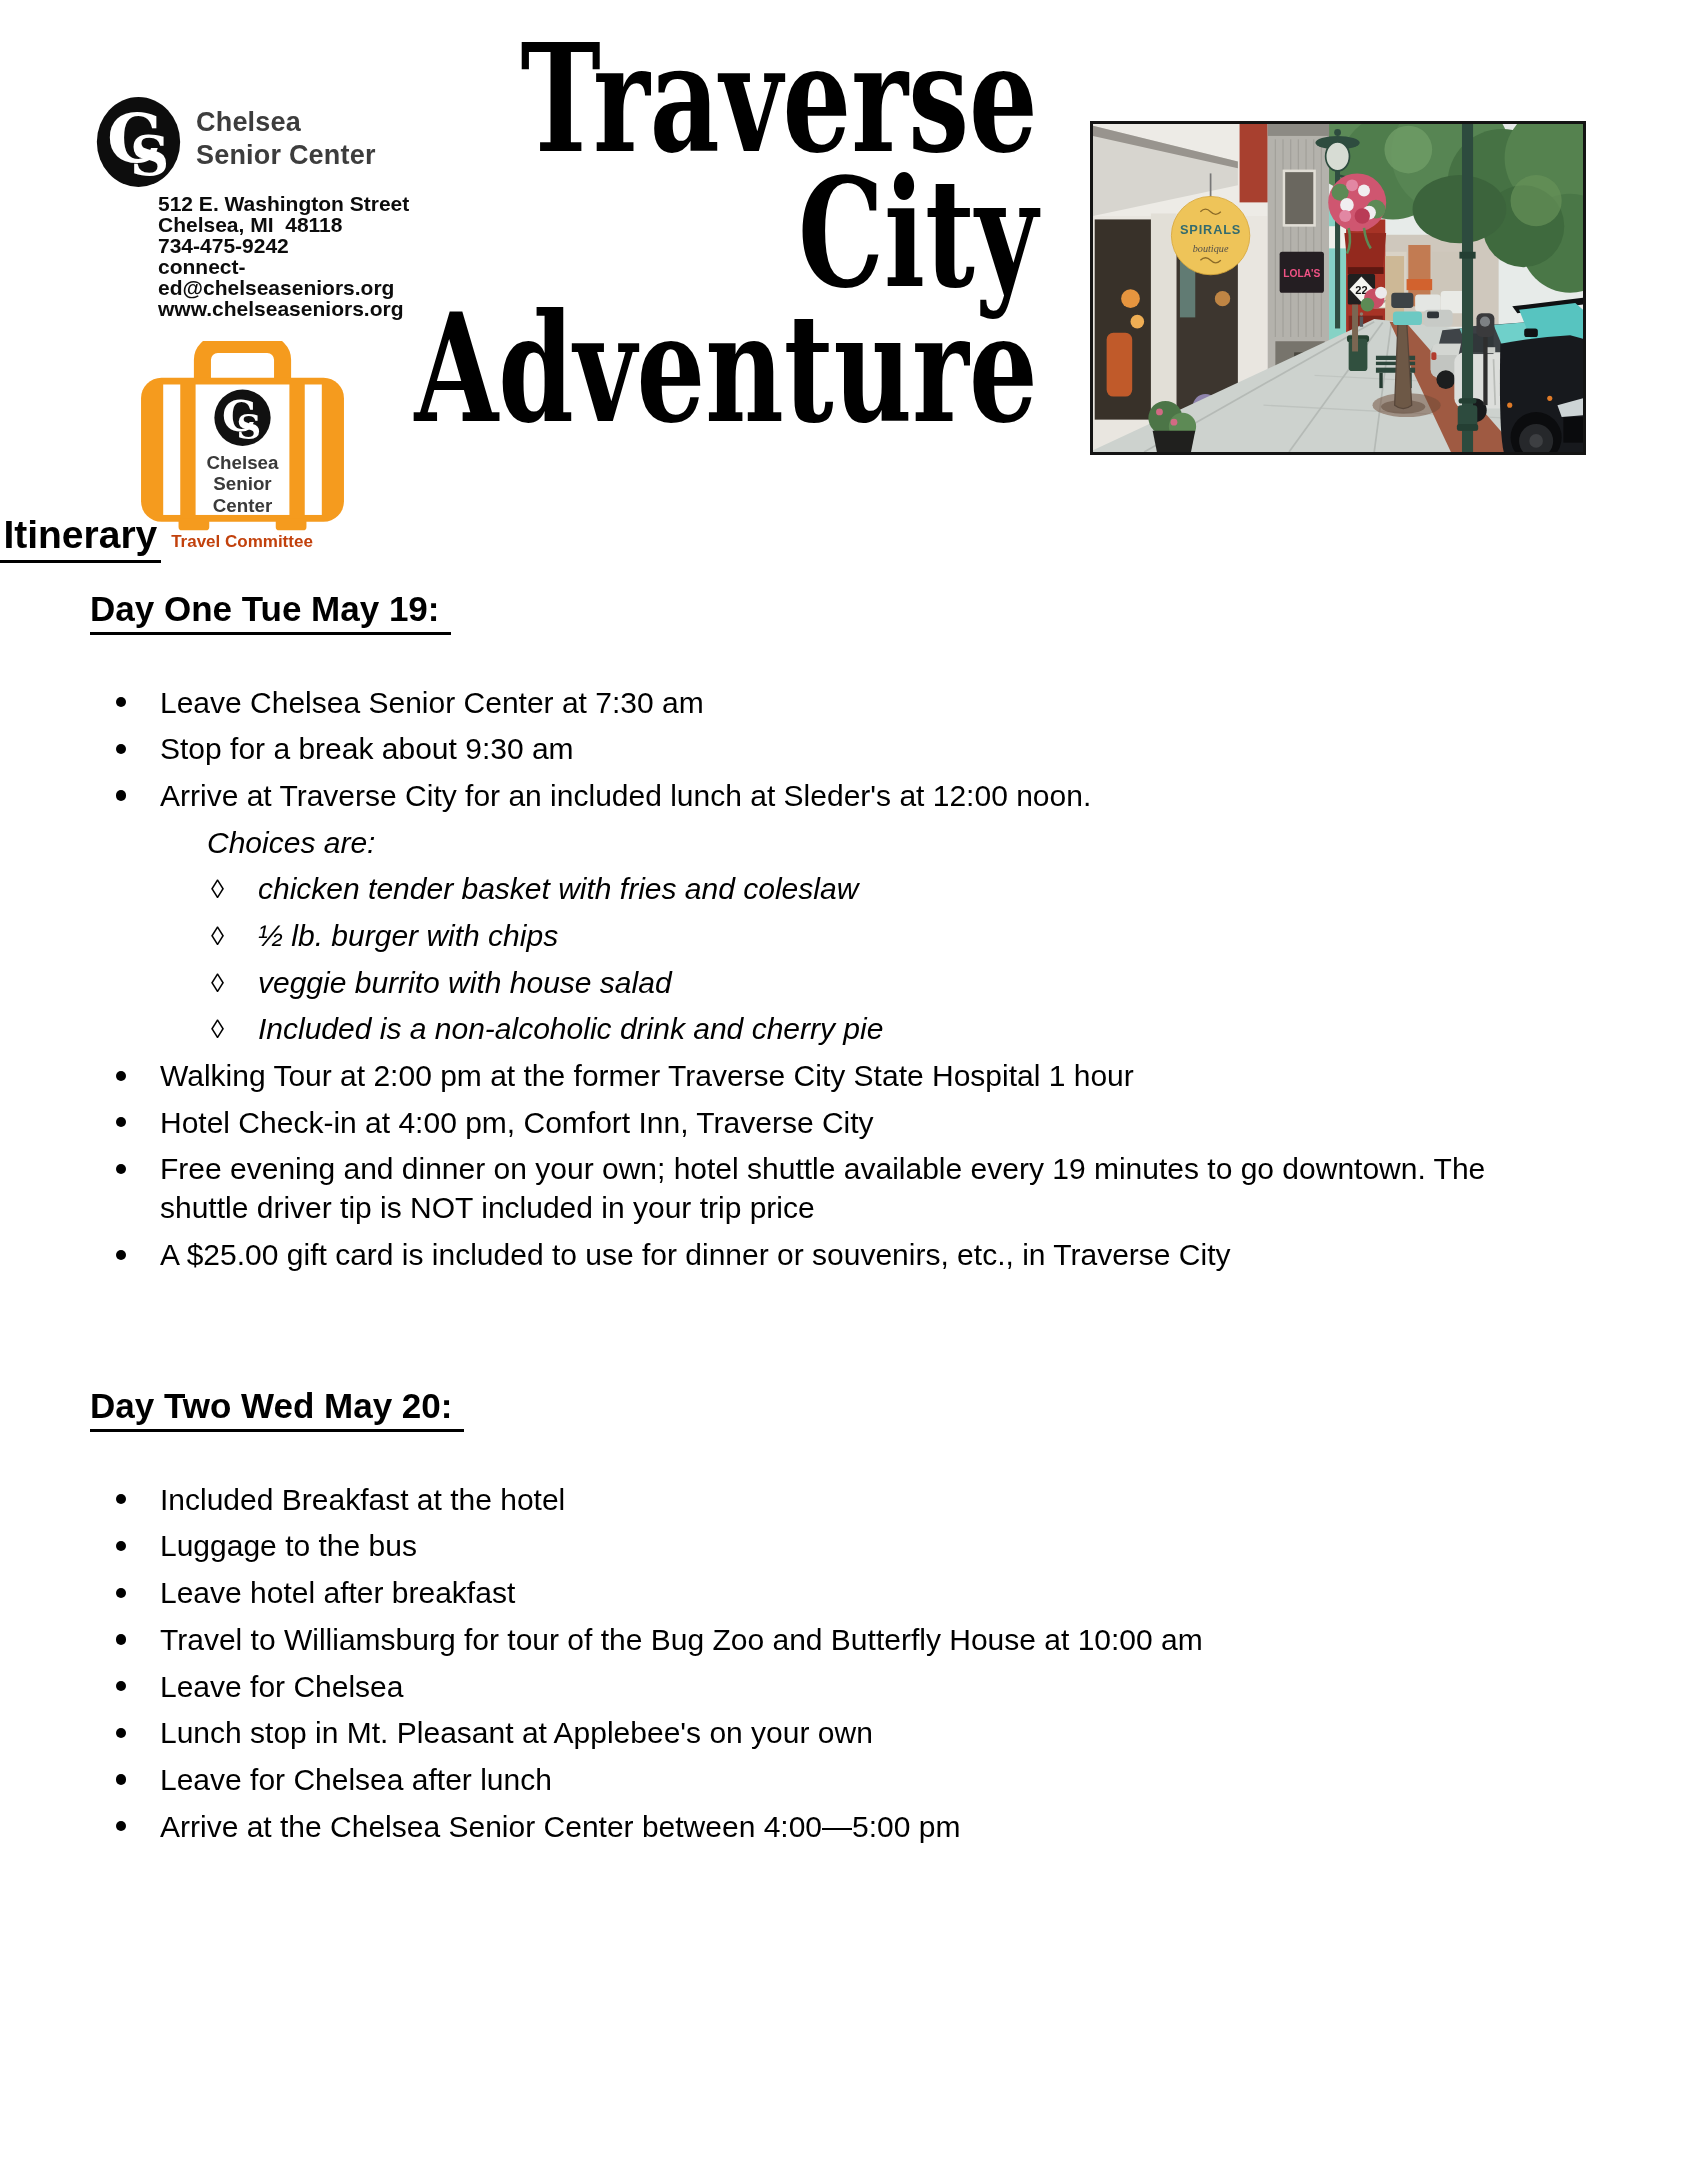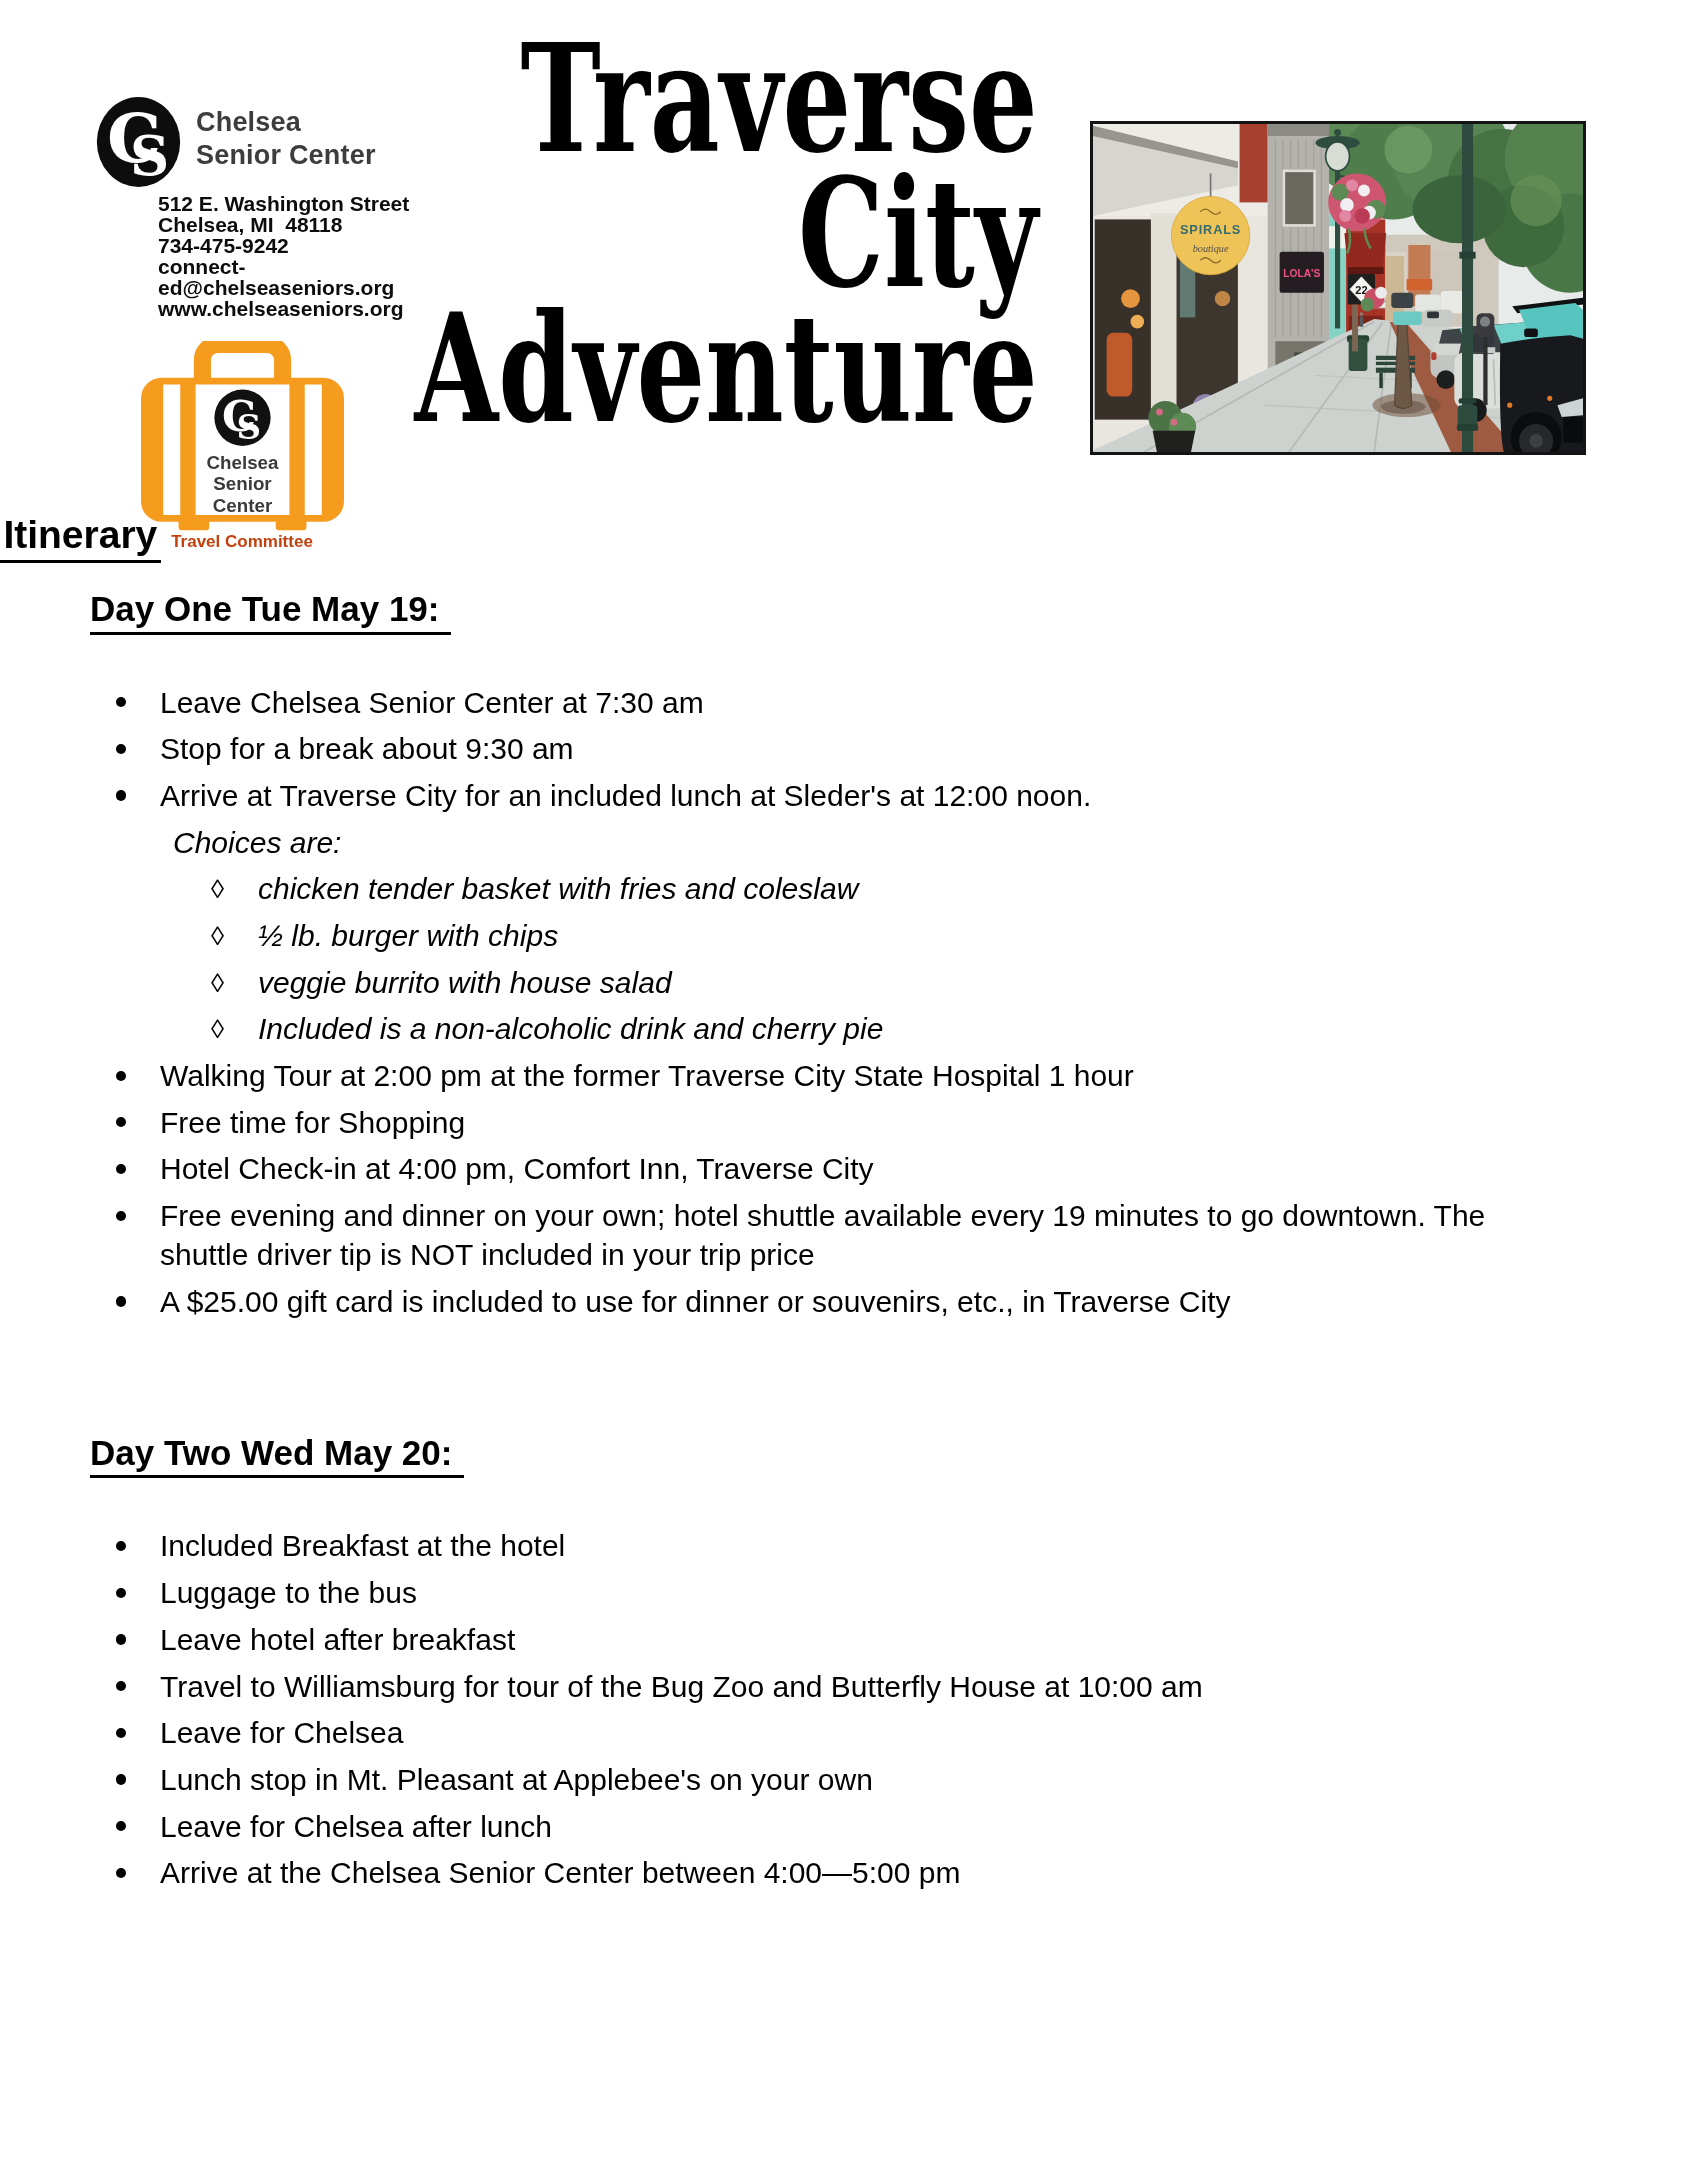--- a/index.html
+++ b/index.html
@@ -33,21 +33,21 @@
     font-size:39px;font-weight:700;color:#000;}
   .itinerary-title .u{display:inline-block;border-bottom:3.4px solid #000;padding:0 3.4px 3.4px 3.4px;}
   .content{position:absolute;left:90px;top:588px;width:1499px;font-size:30px;
     line-height:39px;color:#000000;}
   .day-heading{font-size:35px;font-weight:700;line-height:41px;}
   .day-heading .u{display:inline-block;border-bottom:3.4px solid #000;padding:0 12px 2.6px 0;}
   .blist{margin-top:48px;}
   .li{position:relative;padding-left:70px;margin-bottom:7.7px;max-width:1346px;}
   .li .dot{position:absolute;left:25.6px;top:14.5px;width:10.2px;height:10.2px;border-radius:50%;
     background:#000;}
-  .choices-intro{margin-left:83px;font-style:italic;margin-bottom:7.7px;}
+  .choices-intro{margin-left:117px;font-style:italic;margin-bottom:7.7px;}
   .choice{position:relative;padding-left:168px;font-style:italic;margin-bottom:7.7px;}
   .choice .dmd{position:absolute;left:121px;top:0.9px;font-size:26.4px;font-style:normal;}
   .day-two{margin-top:111px;}
 </style>
 </head>
 <body>
 
 <div class="page">
 
   <svg class="cs-logo" viewBox="0 0 100 108">
@@ -340,24 +340,20 @@
           <span class="dmd">◊</span>
           <div class="txt">Included is a non-alcoholic drink and cherry pie</div>
         </div>
 
       <div class="li">
           <span class="dot"></span>
           <div class="txt">Walking Tour at 2:00 pm at the former Traverse City State Hospital 1 hour</div>
         </div>
       <div class="li">
           <span class="dot"></span>
-          <div class="txt">Free time for Shopping</div>
-        </div>
-      <div class="li">
-          <span class="dot"></span>
           <div class="txt">Hotel Check-in at 4:00 pm, Comfort Inn, Traverse City</div>
         </div>
       <div class="li">
           <span class="dot"></span>
           <div class="txt">Free evening and dinner on your own; hotel shuttle available every 19 minutes to go downtown. The shuttle driver tip is NOT included in your trip price</div>
         </div>
       <div class="li">
           <span class="dot"></span>
           <div class="txt">A $25.00 gift card is included to use for dinner or souvenirs, etc., in Traverse City</div>
         </div>

